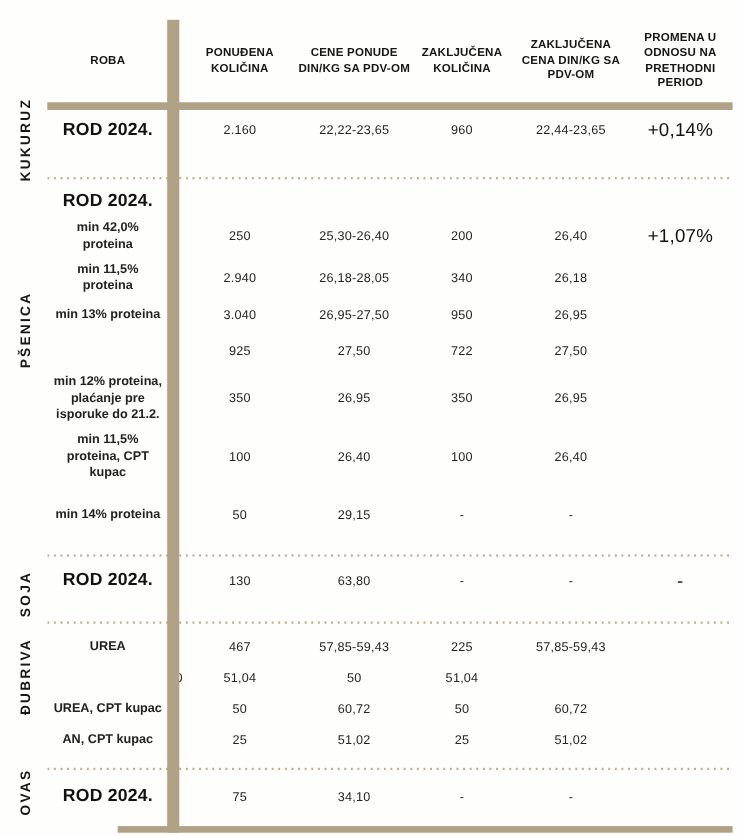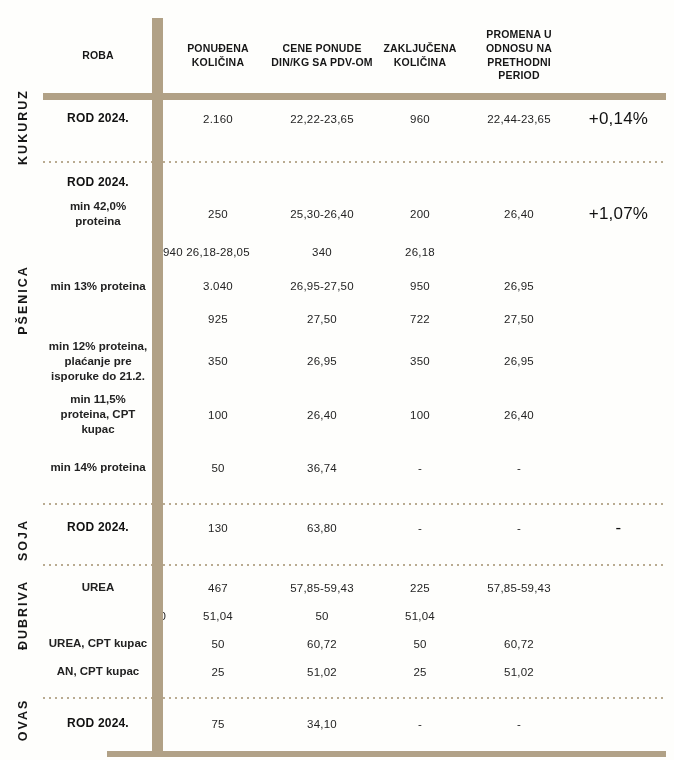--- a/index.html
+++ b/index.html
@@ -46,21 +46,21 @@
   .sec-1 .row:nth-child(5){min-height:36px;}
   .sec-1 .row:nth-child(6){min-height:36px;}
   .sec-1 .row:nth-child(7){min-height:58px;}
   .sec-1 .row:nth-child(8){min-height:48px;}
   .sec-1 .row:nth-child(9){min-height:38px;}
   .sec-3 .row{min-height:28px;}
   .cell{text-align:center;}
   .cell.label{
     font-weight:bold;font-size:11.5px;line-height:1.3;color:#222222;padding:2px 4px;
   }
-  .cell.label.strong{font-size:12px;color:#111111;letter-spacing:.2px;}
+  .cell.label.strong{font-size:16px;color:#111111;letter-spacing:.2px;}
   .cell.num{font-size:11.5px;color:#242424;letter-spacing:.2px;}
   .cell.change{font-weight:normal;font-size:17px;color:#111111;}
   
   .dots{
     height:3px;margin:1px 0;
     background-image:repeating-linear-gradient(to right,#b9ab91 0 2px,transparent 2px 6px);
     background-repeat:repeat-x;background-size:6px 2px;background-position:0 0;
   }
 </style>
 </head>
@@ -80,20 +80,21 @@
       <div class="side-label side-4">OVAS</div>
     </div>
 
   <div class="table-area">
     <div class="grid-row header-row">
       <div class="hcell">ROBA</div>
       <div class="hcell"></div>
       <div class="hcell">PONUĐENA KOLIČINA</div>
       <div class="hcell">CENE PONUDE DIN/KG SA PDV-OM</div>
       <div class="hcell">ZAKLJUČENA KOLIČINA</div>
+      <div class="hcell">ZAKLJUČENA CENA DIN/KG SA PDV-OM</div>
       <div class="hcell">PROMENA U ODNOSU NA PRETHODNI PERIOD</div>
     </div>
     <div style="height:7px;"></div>
     <div id="sections">
         <div class="section sec-0">
           <div class="grid-row row">
     <div class="cell label strong">ROD 2024.</div>
     <div class="cell"></div>
     <div class="cell num">2.160</div>
     <div class="cell num">22,22-23,65</div>
@@ -116,20 +117,21 @@
           <div class="grid-row row">
     <div class="cell label">min 42,0% proteina</div>
     <div class="cell"></div>
     <div class="cell num">250</div>
     <div class="cell num">25,30-26,40</div>
     <div class="cell num">200</div>
     <div class="cell num">26,40</div>
     <div class="cell num change">+1,07%</div>
   </div>
           <div class="grid-row row">
+    <div class="cell label">min 11,5% proteina</div>
     <div class="cell"></div>
     <div class="cell num">2.940</div>
     <div class="cell num">26,18-28,05</div>
     <div class="cell num">340</div>
     <div class="cell num">26,18</div>
     <div class="cell num change"></div>
   </div>
           <div class="grid-row row">
     <div class="cell label">min 13% proteina</div>
     <div class="cell"></div>
@@ -163,21 +165,21 @@
     <div class="cell num">100</div>
     <div class="cell num">26,40</div>
     <div class="cell num">100</div>
     <div class="cell num">26,40</div>
     <div class="cell num change"></div>
   </div>
           <div class="grid-row row">
     <div class="cell label">min 14% proteina</div>
     <div class="cell"></div>
     <div class="cell num">50</div>
-    <div class="cell num">36,74</div>
+    <div class="cell num">29,15</div>
     <div class="cell num">-</div>
     <div class="cell num">-</div>
     <div class="cell num change"></div>
   </div>
         </div>
         <div class="dots"></div>
         <div class="section sec-2">
           <div class="grid-row row">
     <div class="cell label strong">ROD 2024.</div>
     <div class="cell"></div>

